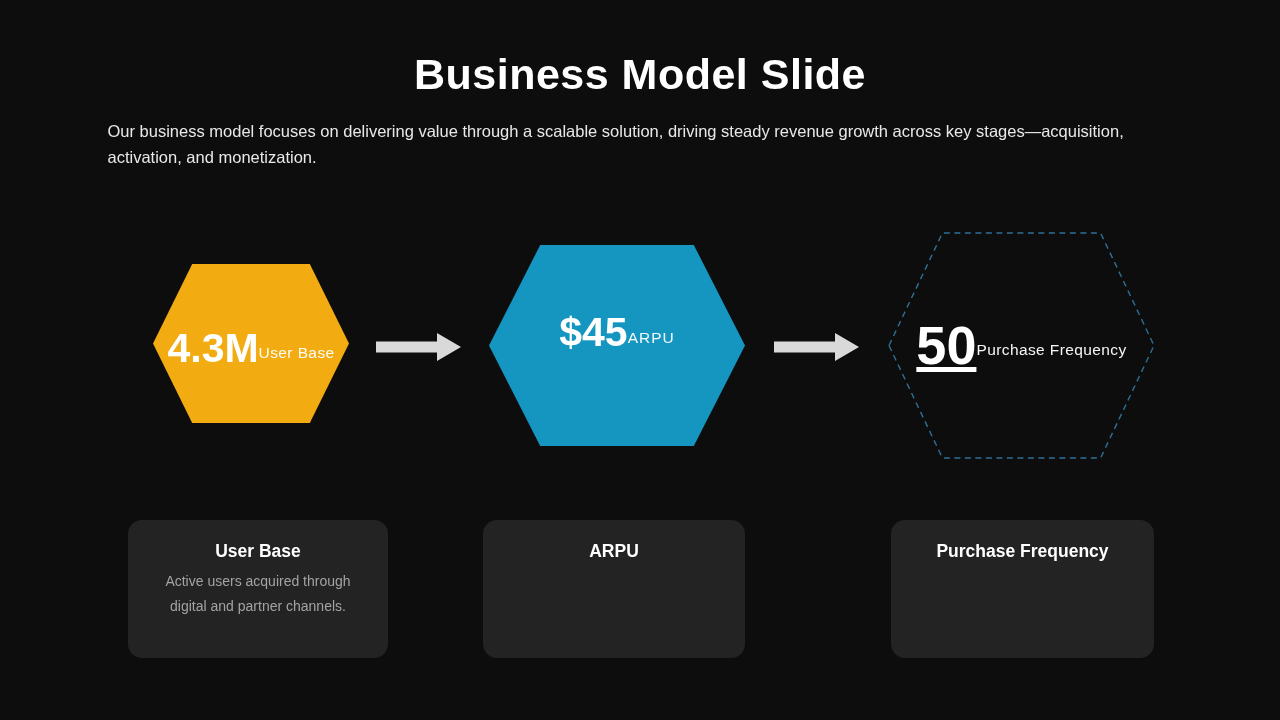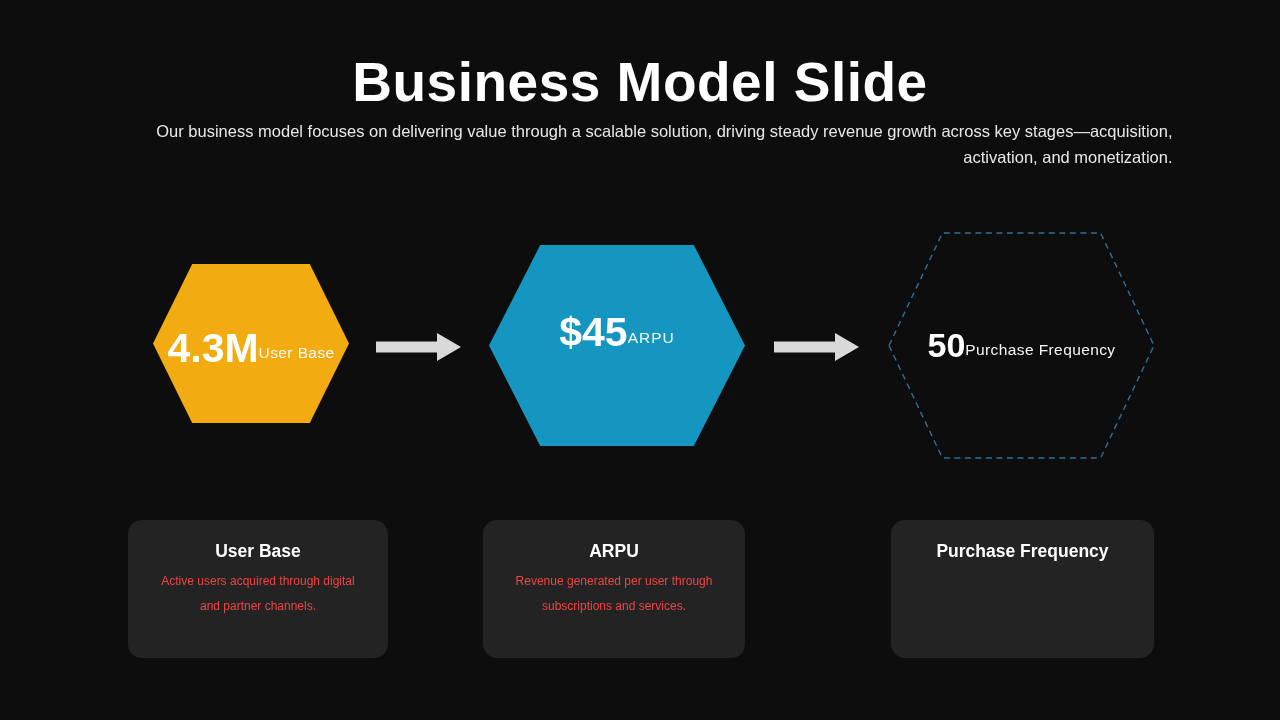--- a/index.html
+++ b/index.html
@@ -14,33 +14,33 @@
   }
 
   
   .slide-title {
     position: absolute;
     top: 50px;
     left: 0;
     width: 100%;
     margin: 0;
     text-align: center;
-    font-size: 55px;
+    font-size: 43px;
     font-weight: 800;
     letter-spacing: 0.5px;
     color: #ffffff;
   }
   .slide-subtitle {
     position: absolute;
     top: 119px;
     left: 50%;
     transform: translateX(-50%);
     width: 1065px;
     margin: 0;
-    text-align: right;
+    text-align: left;
     font-size: 16.5px;
     line-height: 25.5px;
     font-weight: 400;
     color: #e8e8e8;
   }
 
   
   .stage { position: absolute; }
   .stage svg { position: absolute; left: 0; top: 0; }
   .hex-content {
@@ -64,21 +64,21 @@
     font-weight: 400;
     letter-spacing: 0.4px;
     color: rgba(255,255,255,0.96);
   }
   .stage-1 { left: 153px; top: 264px; width: 196px; height: 159px; }
   .stage-1 .hex-content { transform: translateY(5px); }
   .stage-2 { left: 489px; top: 245px; width: 256px; height: 162px; }
   .stage-2 .hex-content { transform: translateY(7px); }
   .stage-2 .hex-label { letter-spacing: 1px; }
   .stage-3 { left: 888px; top: 232px; width: 267px; height: 227px; }
-  .stage-3 .hex-value { font-size: 34px; }
+  .stage-3 .hex-value { font-size: 54px; text-decoration: underline; }
 
   
   .arrow { position: absolute; }
   .arrow-1 { left: 376px; top: 332px; }
   .arrow-2 { left: 774px; top: 332px; }
 
   
   .card {
     position: absolute;
     top: 520px;
@@ -95,24 +95,24 @@
   .card-1 { left: 128px; width: 260px; }
   .card-2 { left: 483px; width: 262px; }
   .card-3 { left: 891px; width: 263px; }
   .card-title {
     font-size: 17.5px;
     font-weight: 700;
     color: #ffffff;
     margin: 0 0 7px 0;
   }
   .card-desc {
-    font-size: 12px;
+    font-size: 14px;
     line-height: 25px;
     font-weight: 400;
-    color: #ef4444;
+    color: #a3a3a3;
     margin: 0;
   }
 </style>
 </head>
 <body>
 
 <div class="slide">
 
   <h1 class="slide-title">Business Model Slide</h1>
   <p class="slide-subtitle">Our business model focuses on delivering value through a scalable solution, driving steady revenue growth across key stages—acquisition, activation, and monetization.</p>
@@ -155,20 +155,19 @@
     </div>
   </div>
 
   <div class="card card-1">
     <h3 class="card-title">User Base</h3>
     <p class="card-desc">Active users acquired through digital and partner channels.</p>
   </div>
 
   <div class="card card-2">
     <h3 class="card-title">ARPU</h3>
-    <p class="card-desc">Revenue generated per user through subscriptions and services.</p>
   </div>
 
   <div class="card card-3">
     <h3 class="card-title">Purchase Frequency</h3>
   </div>
 
 </div>
 
 </body></html>

